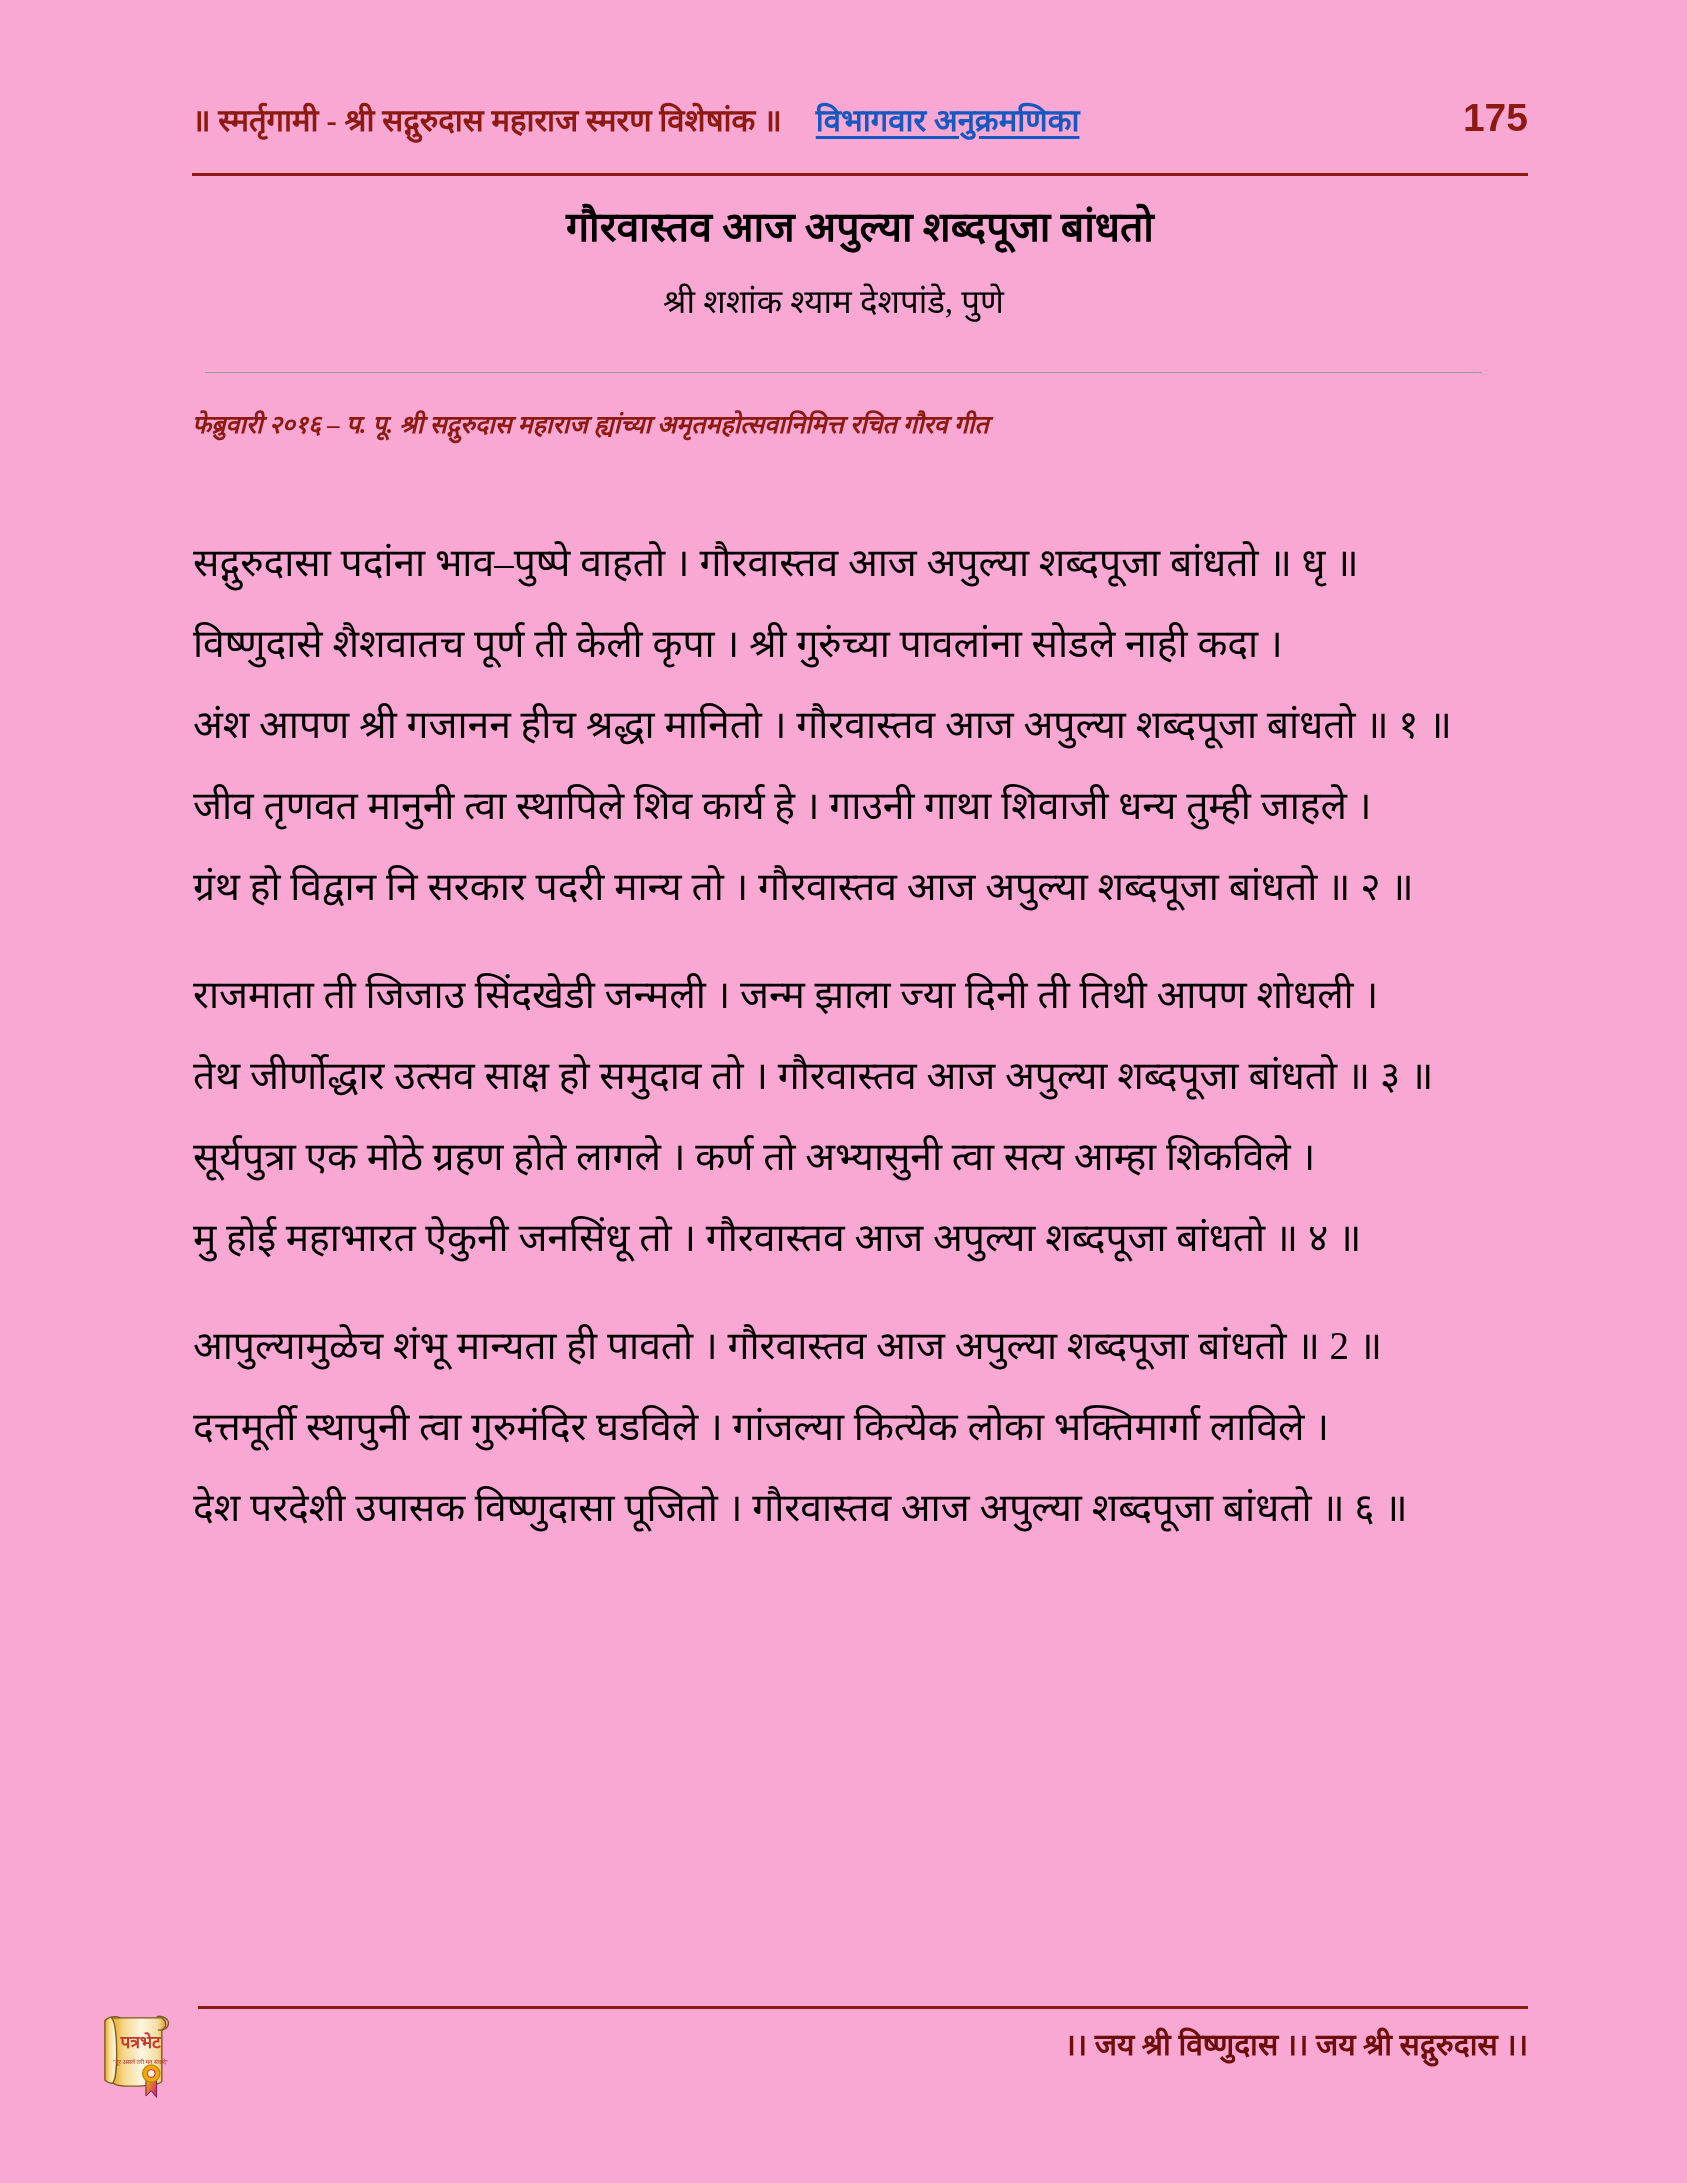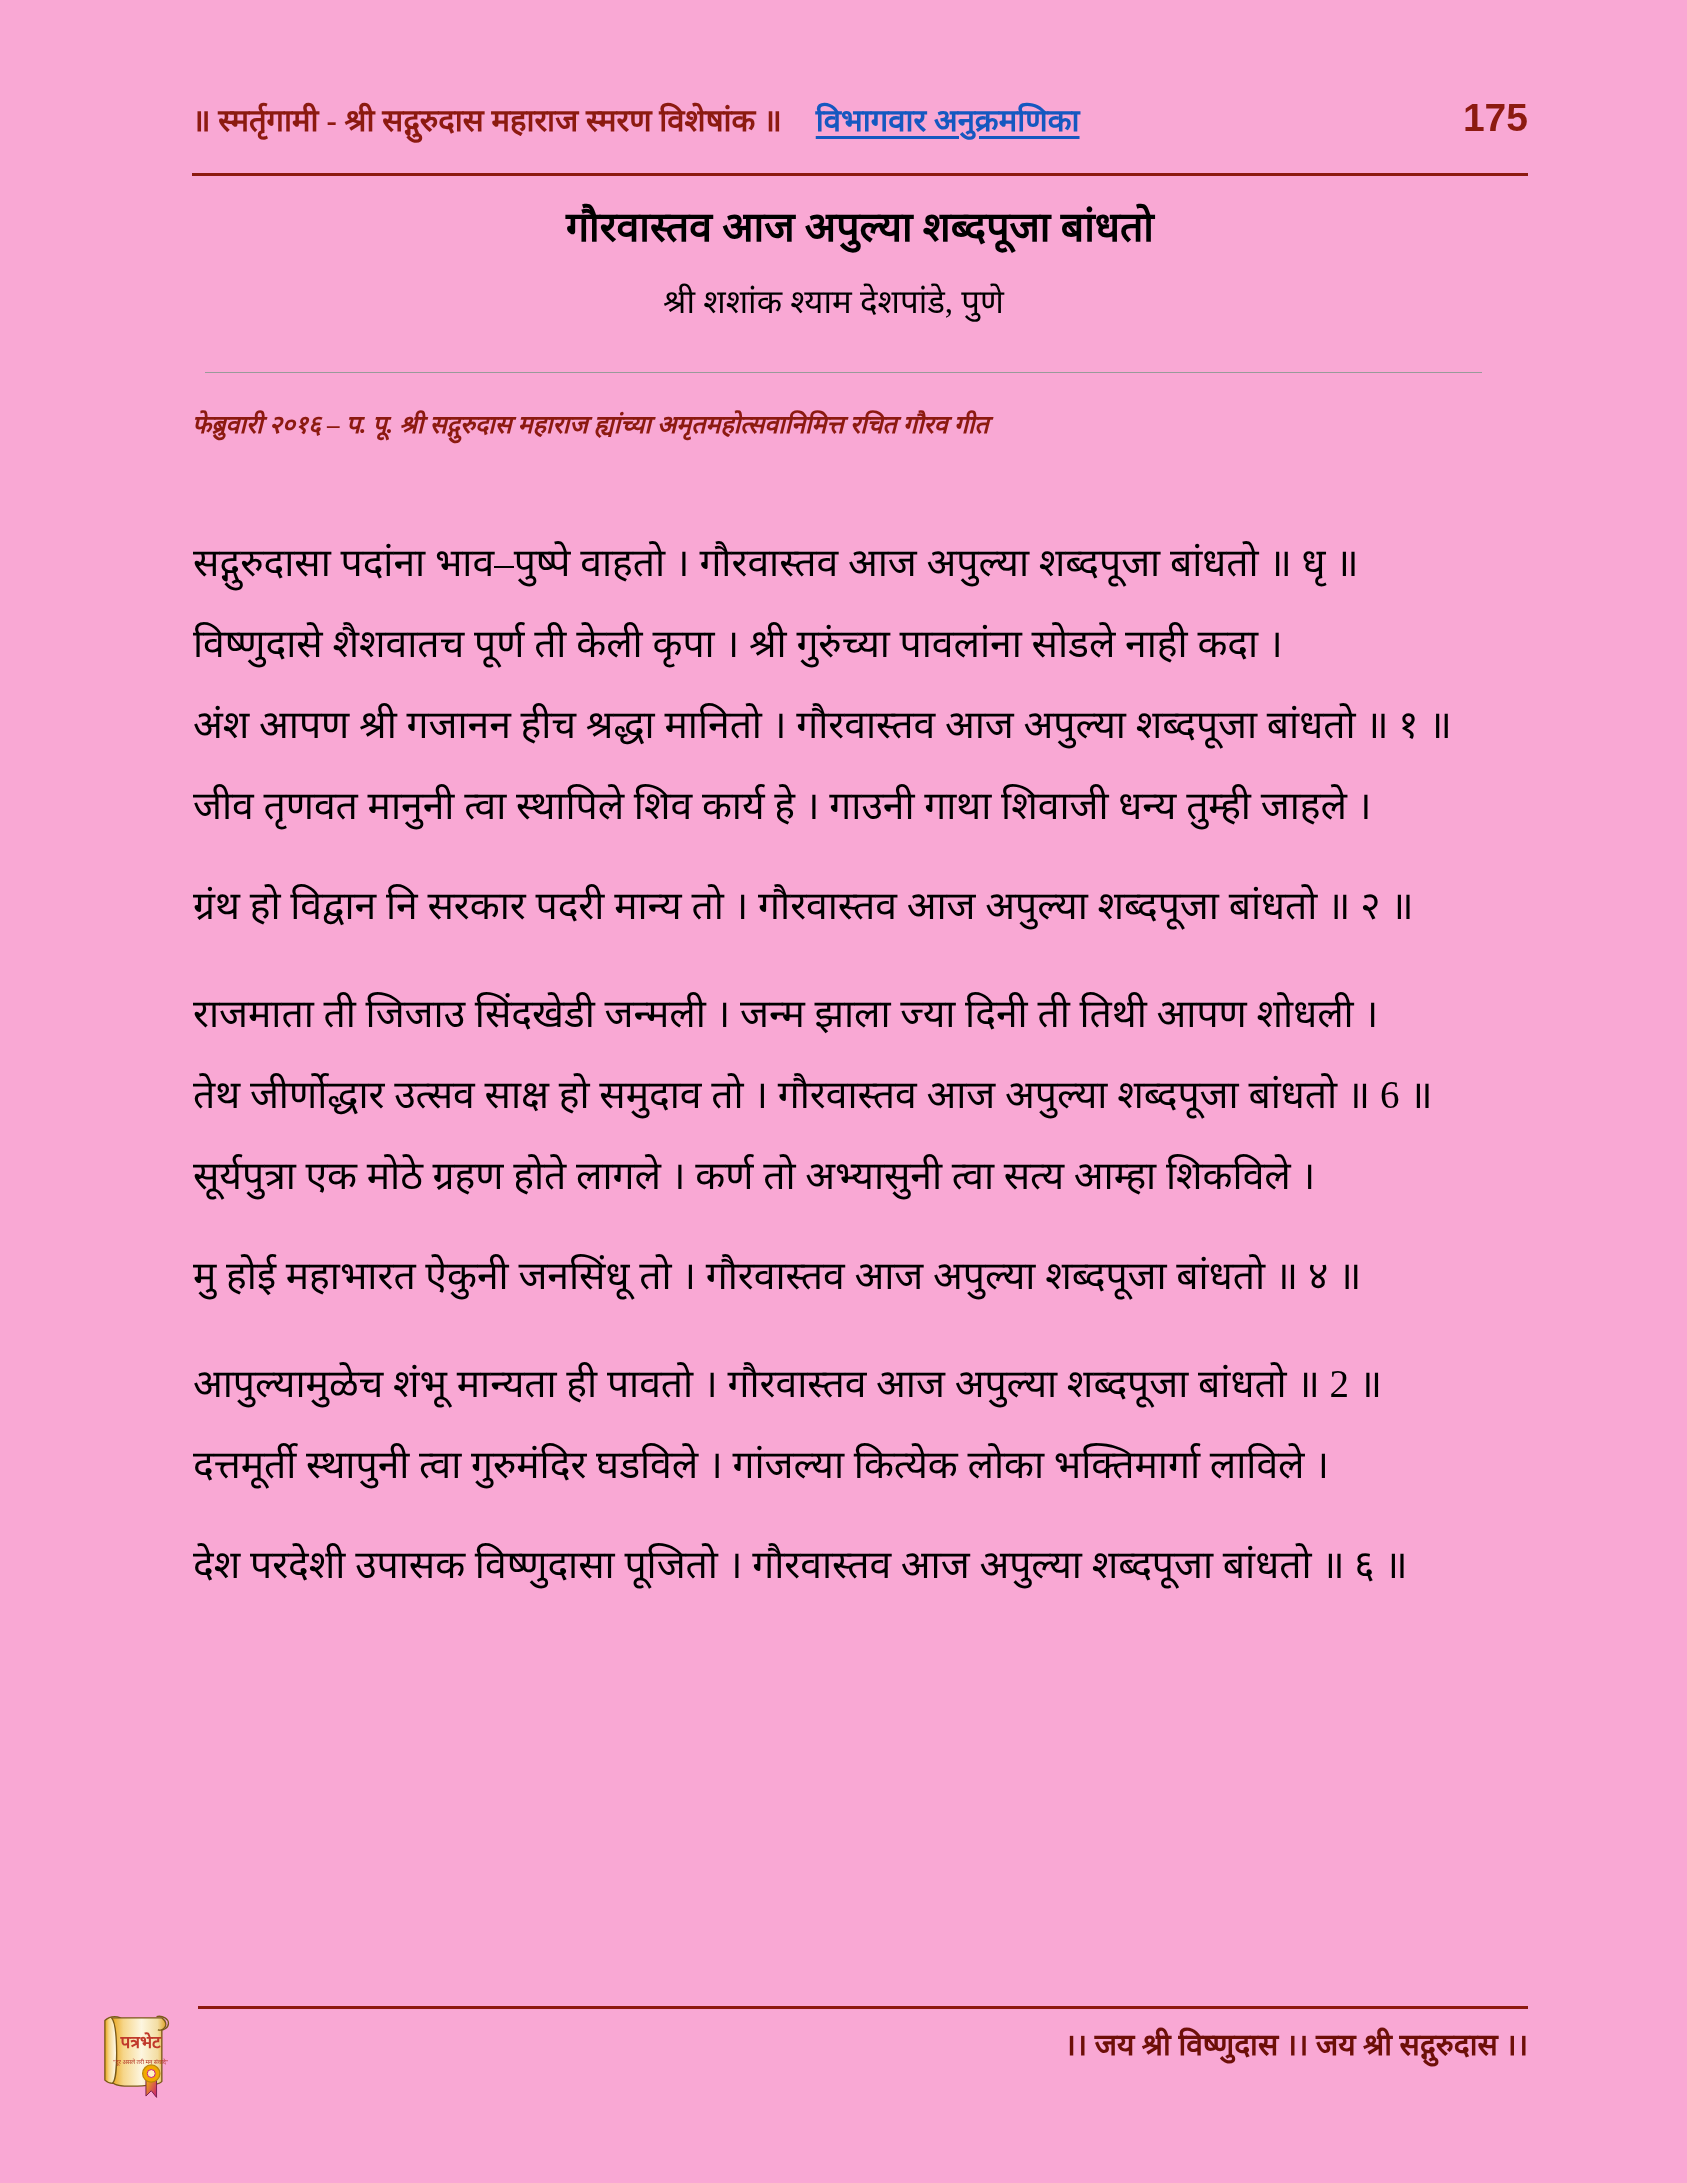--- a/index.html
+++ b/index.html
@@ -119,21 +119,21 @@
     margin-bottom: 69px;
   }
   .stanza:last-child { margin-bottom: 0; }
   .verse-line {
     color: #000000;
     font-size: 39px;
     line-height: 1.0;
     padding-bottom: 42px;
     white-space: nowrap;
   }
-  .verse-line:last-child { padding-bottom: 0; margin-top: 19px; }
+  .verse-line:last-child { padding-bottom: 0; }
 
   
   .rule-bottom {
     position: absolute;
     left: 198px;
     right: 159px;
     top: 2006px;
     height: 2.6px;
     background: #8c1a10;
   }
@@ -185,21 +185,21 @@
     <div class="stanza">
       <div class="verse-line">सद्गुरुदासा पदांना  भाव–पुष्पे वाहतो । गौरवास्तव आज अपुल्या शब्दपूजा बांधतो ॥ धृ ॥</div>
       <div class="verse-line">विष्णुदासे शैशवातच पूर्ण ती केली कृपा । श्री गुरुंच्या पावलांना सोडले नाही कदा ।</div>
       <div class="verse-line">अंश आपण श्री गजानन हीच श्रद्धा मानितो । गौरवास्तव आज अपुल्या शब्दपूजा बांधतो ॥ १ ॥</div>
       <div class="verse-line">जीव तृणवत मानुनी त्वा स्थापिले शिव कार्य हे । गाउनी गाथा शिवाजी धन्य तुम्ही जाहले ।</div>
       <div class="verse-line">ग्रंथ हो विद्वान नि सरकार पदरी मान्य तो ।  गौरवास्तव आज अपुल्या शब्दपूजा बांधतो ॥ २ ॥</div>
     </div>
 
     <div class="stanza">
       <div class="verse-line">राजमाता ती जिजाउ सिंदखेडी जन्मली ।  जन्म झाला ज्या दिनी ती तिथी आपण शोधली ।</div>
-      <div class="verse-line">तेथ जीर्णोद्धार उत्सव साक्ष हो समुदाव तो  । गौरवास्तव आज अपुल्या शब्दपूजा बांधतो ॥ 6 ॥</div>
+      <div class="verse-line">तेथ जीर्णोद्धार उत्सव साक्ष हो समुदाव तो  । गौरवास्तव आज अपुल्या शब्दपूजा बांधतो ॥ ३ ॥</div>
       <div class="verse-line">सूर्यपुत्रा एक मोठे ग्रहण होते लागले । कर्ण तो अभ्यासुनी त्वा सत्य आम्हा शिकविले ।</div>
       <div class="verse-line">मु होई महाभारत ऐकुनी जनसिंधू तो । गौरवास्तव आज अपुल्या शब्दपूजा बांधतो ॥ ४ ॥</div>
     </div>
 
     <div class="stanza">
       <div class="verse-line">आपुल्यामुळेच शंभू मान्यता ही पावतो । गौरवास्तव आज अपुल्या शब्दपूजा बांधतो ॥ 2 ॥</div>
       <div class="verse-line">दत्तमूर्ती स्थापुनी त्वा गुरुमंदिर घडविले ।  गांजल्या कित्येक लोका भक्तिमार्गा लाविले ।</div>
       <div class="verse-line">देश परदेशी उपासक विष्णुदासा पूजितो । गौरवास्तव आज अपुल्या शब्दपूजा बांधतो ॥ ६ ॥</div>
     </div>
 

